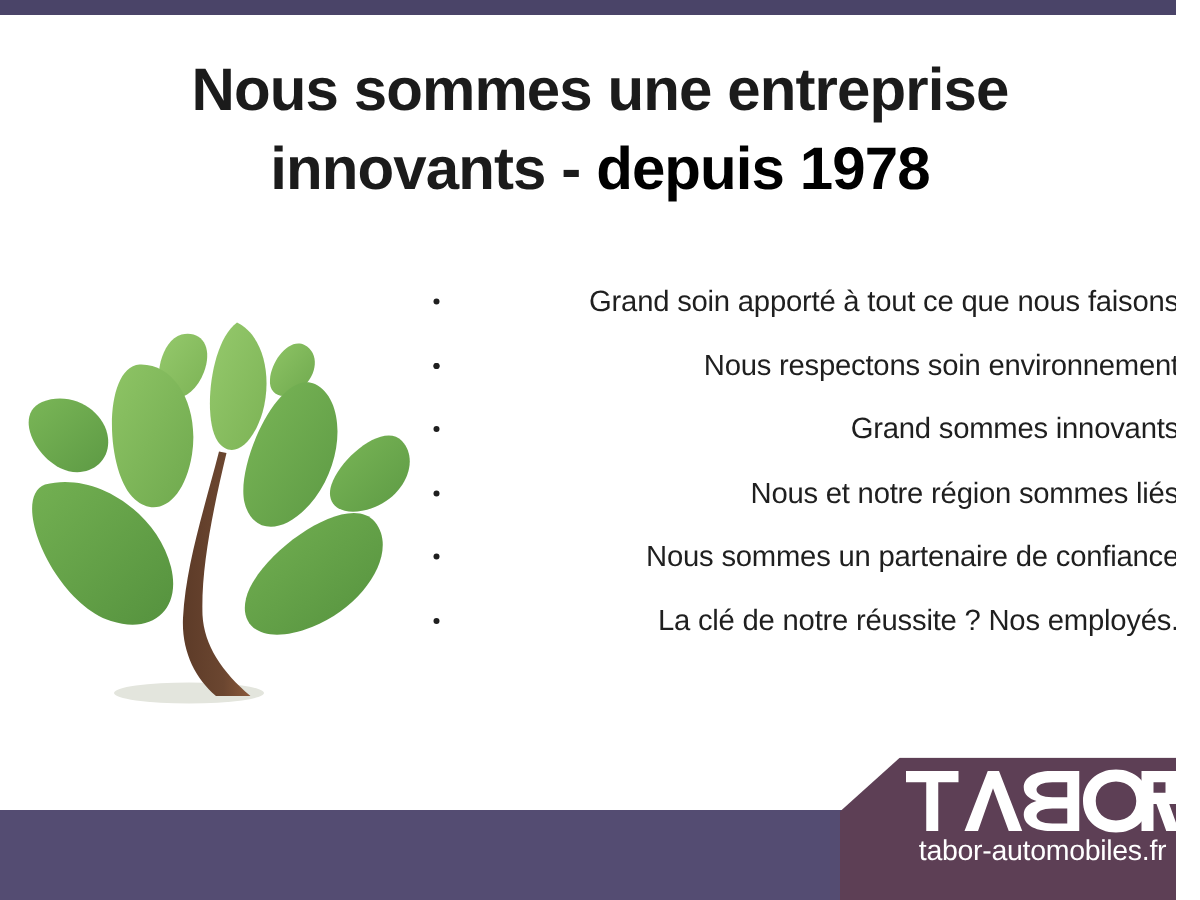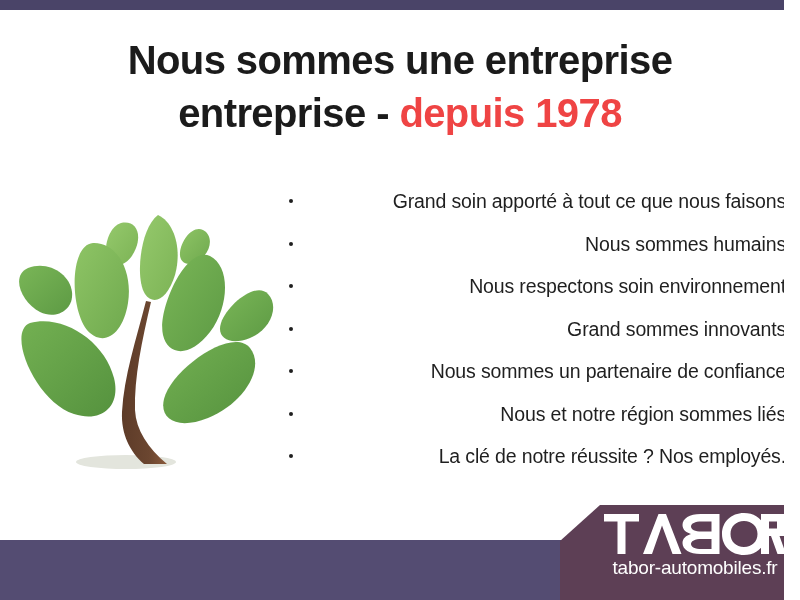--- a/index.html
+++ b/index.html
@@ -78,21 +78,21 @@
     width: 800px;
     text-align: center;
     font-size: 40px;
     font-weight: bold;
     line-height: 1.32;
     letter-spacing: -0.6px;
     color: #1b1b1b;
     font-family: "Liberation Sans", sans-serif;
   }
   .headline .hl-accent {
-    color: #ef4444;
+    color: #000000;
   }
 
   
   .bullets {
     position: absolute;
     left: 286px;
     top: 190px;
     width: 500px;
     margin: 0;
     padding: 0;
@@ -130,21 +130,21 @@
 </style>
 </head>
 <body>
 
 <div id="slide">
 
   <div class="bar-top"></div>
 
   <div class="headline">
     <span>Nous sommes une entreprise</span><br>
-    <span>entreprise - </span><span class="hl-accent">depuis 1978</span>
+    <span>innovants - </span><span class="hl-accent">depuis 1978</span>
   </div>
 
   <svg class="tree" viewBox="0 0 262 302">
     <defs>
       <linearGradient id="lg1" x1="0" y1="0" x2="1" y2="1">
         <stop offset="0%" stop-color="#95c96c"></stop>
           <stop offset="100%" stop-color="#7cb355"></stop>
       </linearGradient>
       <linearGradient id="lg2" x1="0" y1="0" x2="1" y2="1">
         <stop offset="0%" stop-color="#8ec465"></stop>
@@ -187,25 +187,25 @@
       <path d="M250 104 C 262 117, 252 140, 232 148 C 212 156, 198 148, 203 133 C 209 115, 238 91, 250 104 Z" fill="url(#lg3)"></path>
 
       <path d="M12 133 C 46 124, 87 152, 96 188 C 103 216, 84 233, 56 224 C 18 212, -12 142, 12 133 Z" fill="url(#lg4)"></path>
 
       <path d="M232 158 C 248 178, 225 214, 190 228 C 160 240, 141 230, 146 209 C 153 180, 214 136, 232 158 Z" fill="url(#lg4)"></path>
     </g>
   </svg>
 
   <ul class="bullets">
     <li><span class="dot"></span><span>Grand soin apporté à tout ce que nous faisons</span></li>
-    <li><span class="dot"></span><span>Nous sommes humains</span></li>
+    <li><span class="dot"></span></li>
     <li><span class="dot"></span><span>Nous respectons soin environnement</span></li>
     <li><span class="dot"></span><span>Grand sommes innovants</span></li>
+    <li><span class="dot"></span><span>Nous et notre région sommes liés</span></li>
     <li><span class="dot"></span><span>Nous sommes un partenaire de confiance</span></li>
-    <li><span class="dot"></span><span>Nous et notre région sommes liés</span></li>
     <li><span class="dot"></span><span>La clé de notre réussite ? Nos employés.</span></li>
   </ul>
 
   <div class="bar-bottom"></div>
   <div class="logo-plate"></div>
 
   <div class="logo-wrap">
 
     <svg class="logo-mark" viewBox="0 0 364 88" aria-hidden="true">
       <g fill="#ffffff">

